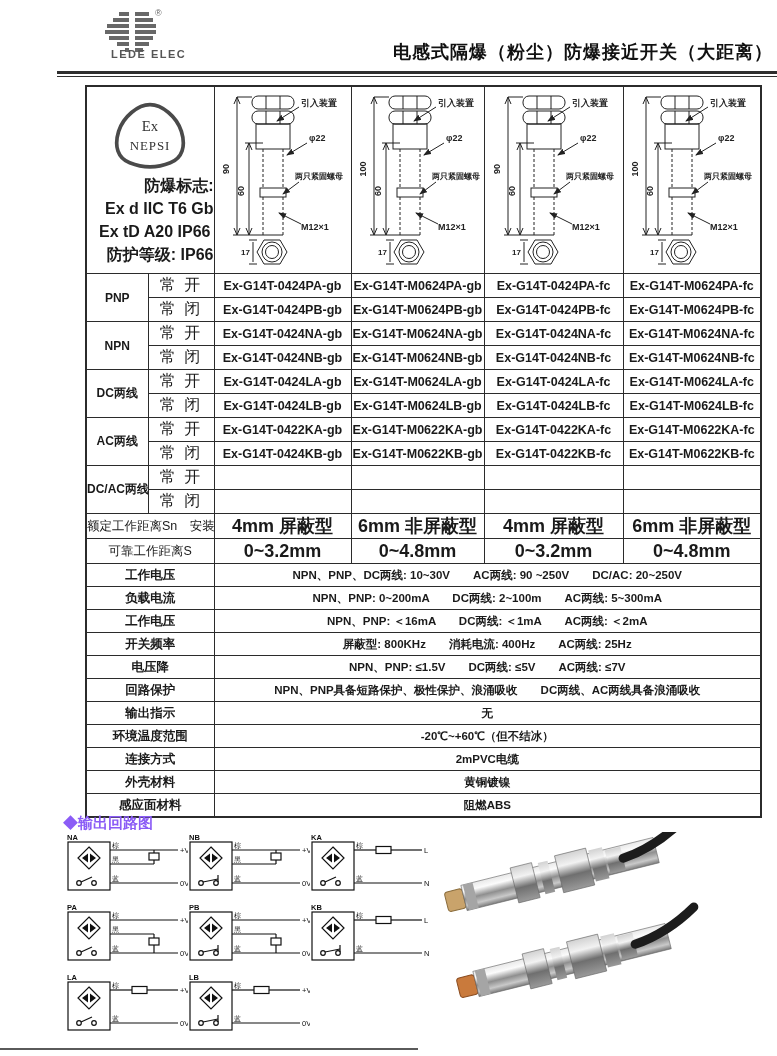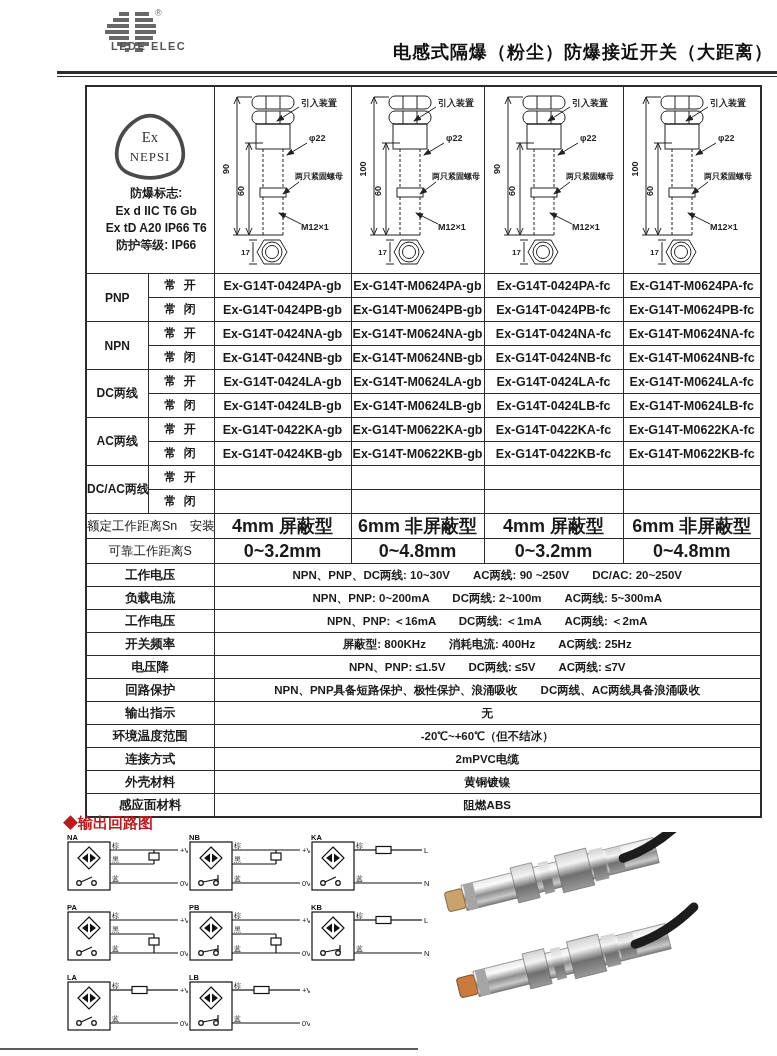--- a/index.html
+++ b/index.html
@@ -1,53 +1,53 @@
 <!DOCTYPE html>
 <html><head>
 <meta charset="utf-8">
 <style>
   html,body{margin:0;padding:0;background:#ffffff;}
   #page{position:relative;width:777px;height:1056px;background:#fff;overflow:hidden;
         font-family:"Liberation Sans",sans-serif;color:#1a1a1a;}
 
   
   #logo{position:absolute;left:95px;top:8px;width:90px;height:62px;}
-  #brand{position:absolute;left:95px;top:40px;font-size:11px;font-weight:bold;color:#555;
+  #brand{position:absolute;left:95px;top:48px;font-size:11px;font-weight:bold;color:#555;
          letter-spacing:1.5px;padding-left:16px;}
   #title{position:absolute;right:4px;top:40px;font-family:"Liberation Serif",serif;
          font-size:18px;font-weight:600;letter-spacing:1px;color:#111;margin-left:30px;}
   #rule1{position:absolute;left:57px;top:71px;width:720px;height:3px;background:#2e2e2e;}
   #rule2{position:absolute;left:57px;top:76px;width:720px;height:1px;background:#2e2e2e;}
 
   
   #spec-table{position:absolute;left:85px;top:85px;width:675px;border-collapse:collapse;
               table-layout:fixed;}
   #spec-table td{border:1px solid #2b2b2b;padding:0;text-align:center;vertical-align:middle;
                  overflow:hidden;white-space:nowrap;}
   #spec-table{border:2px solid #2b2b2b;}
   tr.thick td{border-top-width:2px;}
   td.diag-cell{height:186px;}
   td.cert-cell{vertical-align:top;}
   tr.model-row td{height:23px;}
   td.cat-cell{font-size:12px;font-weight:bold;}
-  td.state-cell{font-size:12px;font-weight:bold;letter-spacing:2px;}
+  td.state-cell{font-size:16px;font-weight:normal;letter-spacing:2px;}
   td.model-cell{font-size:12.5px;font-weight:bold;}
   tr.dist-row td{height:24px;}
   td.dist-label{font-size:12.5px;font-weight:normal;text-align:left;padding-left:5px;}
   td.dist-val{font-size:18px;font-weight:bold;margin-top:36px;}
   tr.spec-row td{height:22px;}
   td.spec-label{font-size:12.5px;font-weight:bold;text-align:left;padding-left:5px;}
   td.spec-val{font-size:11.5px;font-weight:600;}
 
   .cert-logo{display:block;margin:6px auto 2px auto;}
-  .cert-lines{padding-left:12px;text-align:center;font-size:12px;font-weight:bold;line-height:1.45;}
+  .cert-lines{padding-left:12px;text-align:right;font-size:16px;font-weight:bold;line-height:1.45;}
 
   
   #out-title{position:absolute;left:63px;top:814px;font-family:"Liberation Serif",serif;
-             font-size:15px;font-weight:bold;color:#b91c1c;}
+             font-size:15px;font-weight:bold;color:#8b5cf6;}
   #circuits{position:absolute;left:66px;top:834px;width:366px;display:grid;
             grid-template-columns:repeat(3,122px);grid-auto-rows:65px;row-gap:5px;}
 
   
   #photo{position:absolute;left:424px;top:832px;width:346px;height:200px;}
 
   
   #footer{position:absolute;left:45px;top:1026px;display:flex;align-items:baseline;gap:18px;
           color:#3c3c3c;}
   #page-num{font-family:"Liberation Serif",serif;font-style:italic;font-size:17px;}

